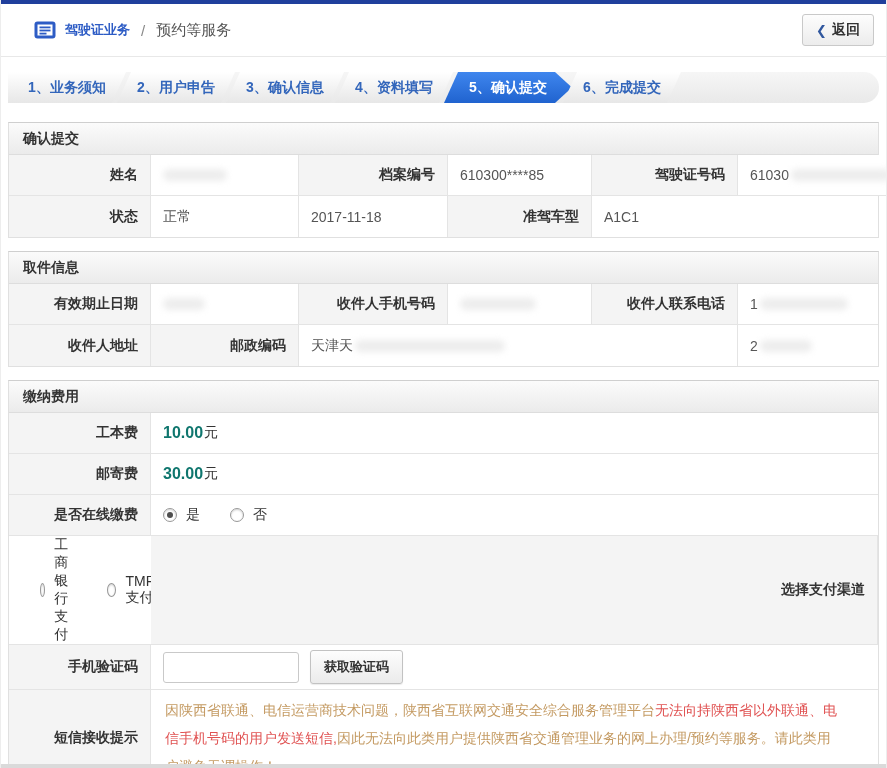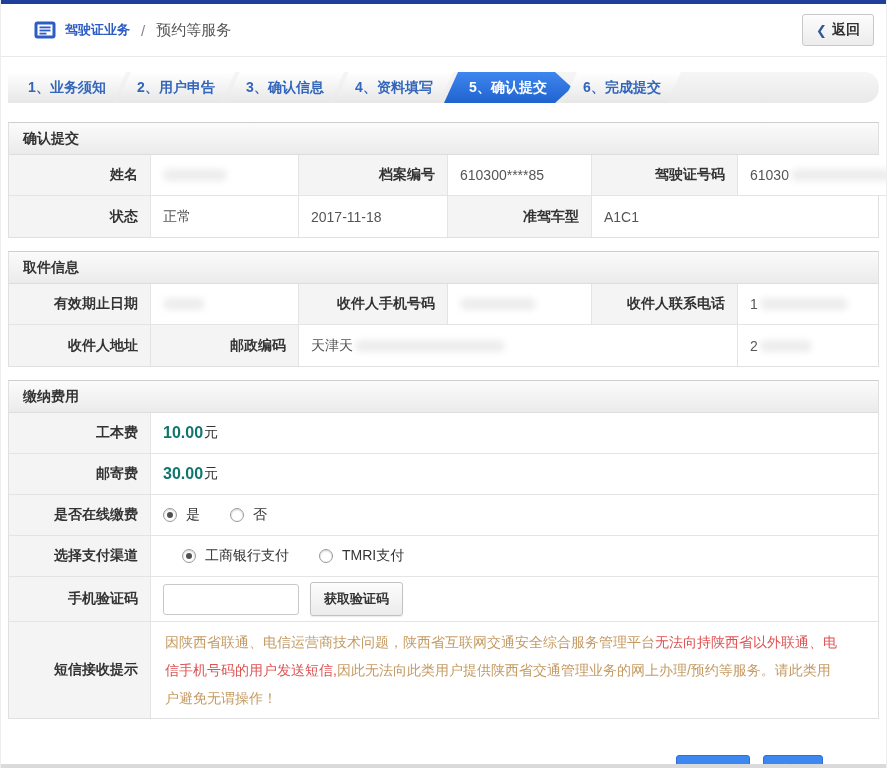--- a/index.html
+++ b/index.html
@@ -171,31 +171,31 @@
         <span class="radio checked">
           <span class="rdot"></span>
           <span class="rlabel">是</span>
         </span>
         <span class="radio">
           <span class="rdot"></span>
           <span class="rlabel">否</span>
         </span>
       </div>
 
-      <div class="cell lbl">选择支付渠道</div>
       <div class="cell lastcol" style="padding-left:31px">
         <span class="radio checked">
           <span class="rdot"></span>
           <span class="rlabel">工商银行支付</span>
         </span>
         <span class="radio">
           <span class="rdot"></span>
           <span class="rlabel">TMRI支付</span>
         </span>
       </div>
+      <div class="cell lbl">选择支付渠道</div>
 
       <div class="cell lbl" style="min-height:45px">手机验证码</div>
       <div class="cell lastcol" style="min-height:45px">
         <input class="code-input" type="text" value="" style="">
         <button class="code-btn">获取验证码</button>
       </div>
 
       <div class="cell lbl lastrow">短信接收提示</div>
       <div class="cell lastcol lastrow notice">
         <span class="tip-tan">因陕西省联通、电信运营商技术问题，陕西省互联网交通安全综合服务管理平台</span><span class="tip-red">无法向持陕西省以外联通、电信手机号码的用户发送短信,</span><span class="tip-tan">因此无法向此类用户提供陕西省交通管理业务的网上办理/预约等服务。请此类用户避免无谓操作！</span>

